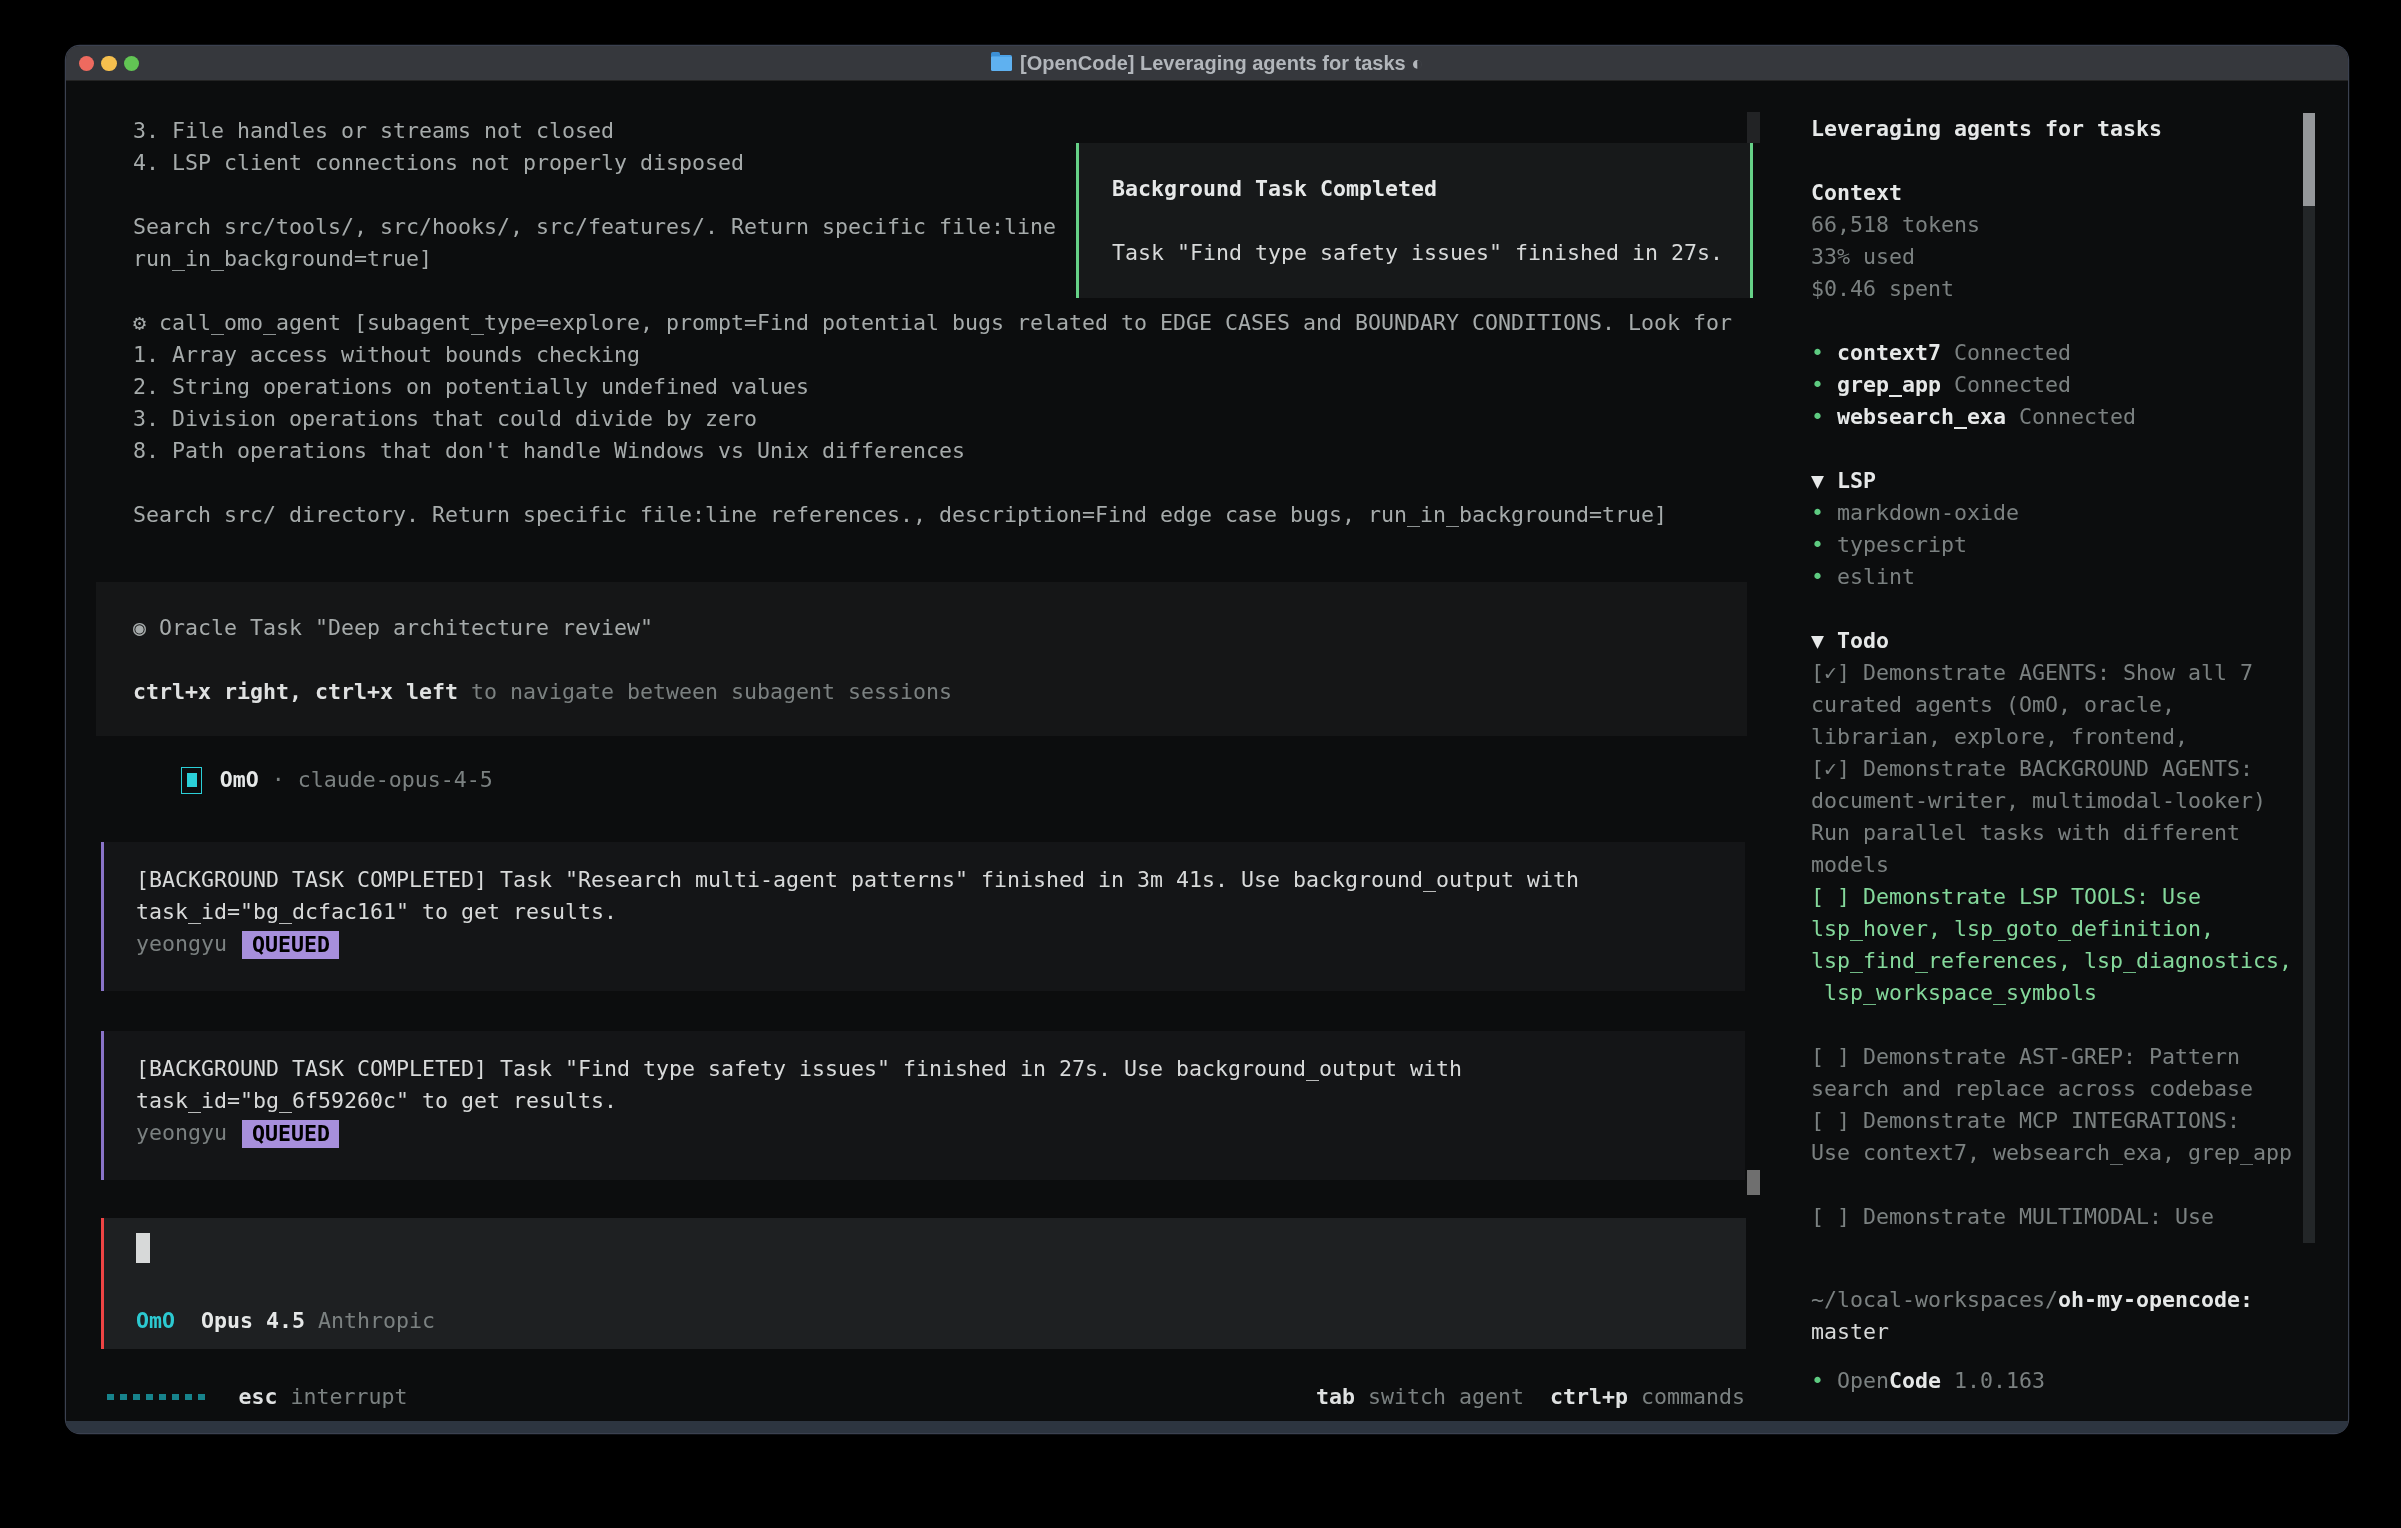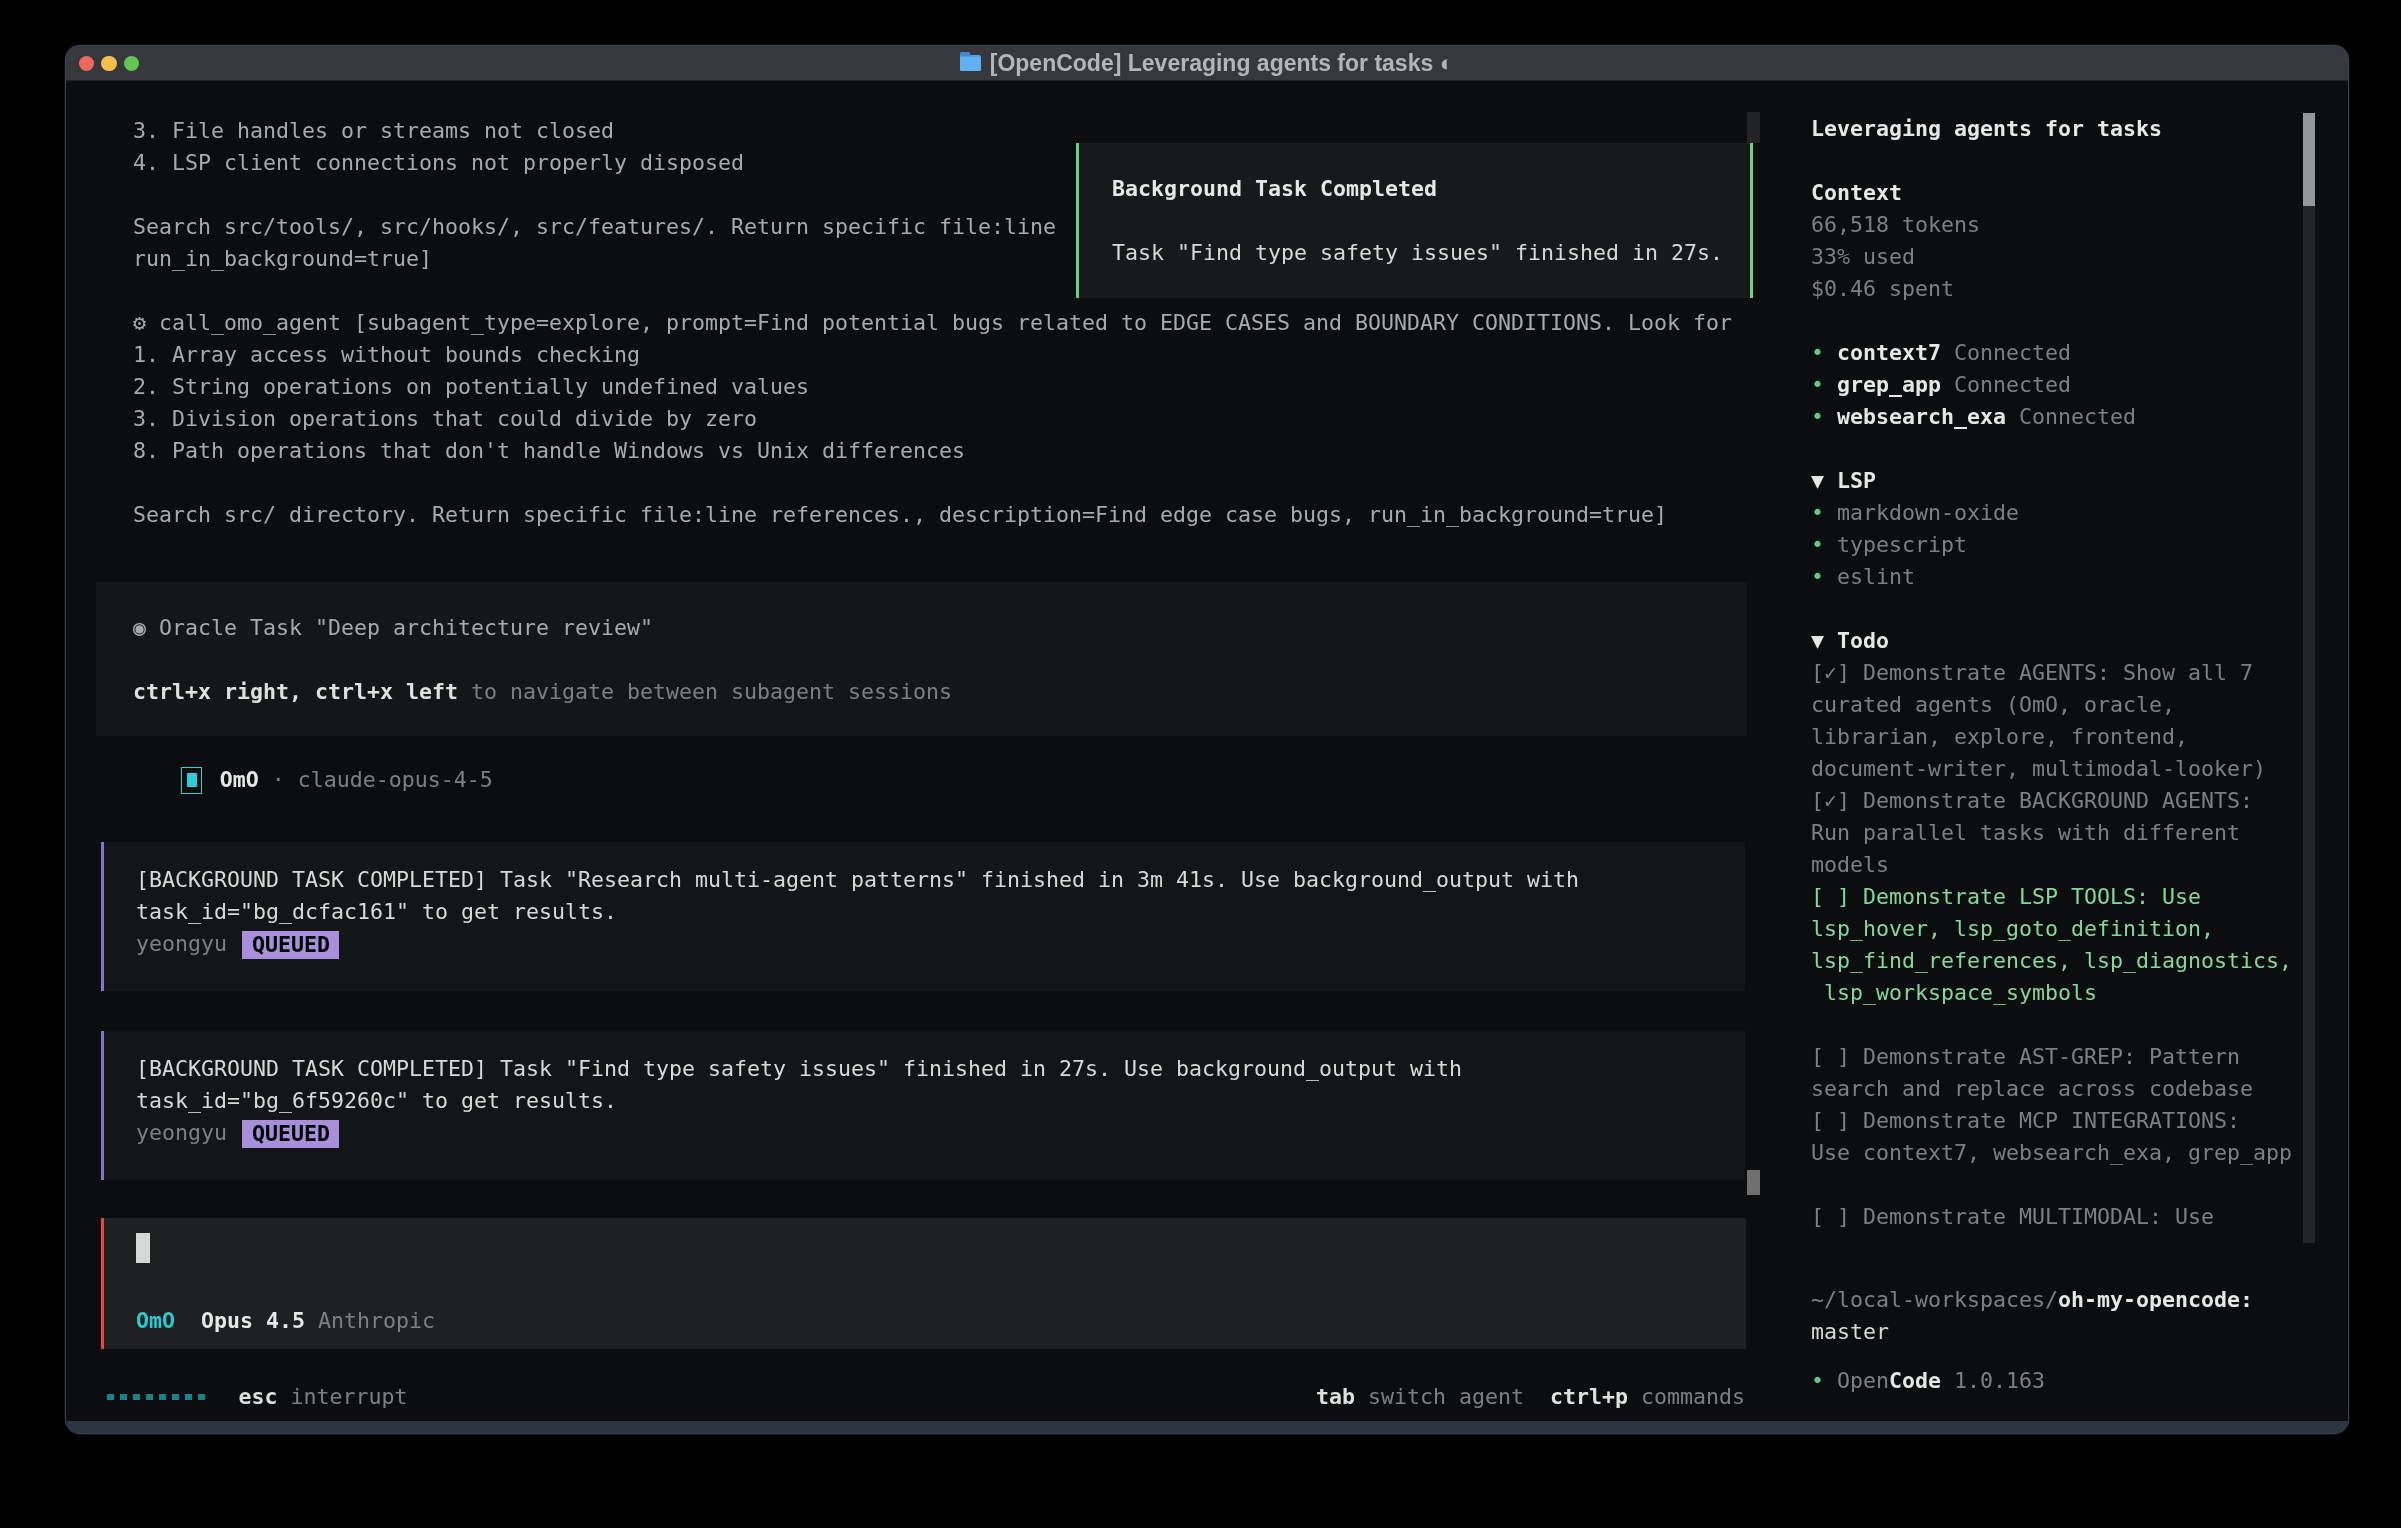--- a/index.html
+++ b/index.html
@@ -5,21 +5,21 @@
   html,body{margin:0;padding:0;background:#000;width:2401px;height:1528px;overflow:hidden;}
   .window{position:absolute;left:66px;top:46px;width:2282px;height:1387px;background:#0c0d0e;
     border-radius:14px;box-shadow:0 0 0 1.2px #3b4150;}
   
   .titlebar{position:absolute;top:0;left:0;right:0;height:34px;background:#36383d;
     border-radius:13px 13px 0 0;border-bottom:0.6px solid #232323;}
   .lights{position:absolute;left:13px;top:9.5px;display:flex;gap:7px;}
   .light{width:15.4px;height:15.4px;border-radius:50%;}
   .light.r{background:#ee6a5f}.light.y{background:#f5bf4e}.light.g{background:#62c554}
   .wtitle{position:absolute;left:0;right:0;top:0;height:34px;display:flex;align-items:center;justify-content:center;
-    gap:8.3px;font-family:"Liberation Sans",sans-serif;font-weight:bold;font-size:23px;color:#b2b6bb;}
+    gap:8.3px;font-family:"Liberation Sans",sans-serif;font-weight:bold;font-size:20px;color:#b2b6bb;}
   .folder{display:inline-block;width:21px;height:16px;background:#4da3e8;border-radius:1.8px;position:relative;}
   .folder::before{content:"";position:absolute;top:-3.5px;left:0;width:9.5px;height:4.7px;background:#3c8fd4;border-radius:1.8px 1.8px 0 0;}
   .folder::after{content:"";position:absolute;top:1.8px;left:0;right:0;bottom:0;background:#5fb1f0;border-radius:0 0 1.8px 1.8px;}
   
   .term{position:absolute;top:34px;left:0;right:0;bottom:11.8px;overflow:hidden;
     font-family:"DejaVu Sans Mono",monospace;font-size:21.6px;color:#a6abab;}
   .line{height:32px;line-height:32px;white-space:pre;}
   .s-w{color:#e6e8e8;font-weight:bold;}
   .s-wn{color:#d8dada;}
   .s-g{color:#a6abab;}
@@ -168,22 +168,22 @@
         <div class="line">&nbsp;</div>
         <div class="line"><span class="s-w">▼ LSP</span></div>
         <div class="line"><span class="s-dot">• </span><span class="s-d">markdown-oxide</span></div>
         <div class="line"><span class="s-dot">• </span><span class="s-d">typescript</span></div>
         <div class="line"><span class="s-dot">• </span><span class="s-d">eslint</span></div>
         <div class="line">&nbsp;</div>
         <div class="line"><span class="s-w">▼ Todo</span></div>
         <div class="line"><span class="s-d">[✓] Demonstrate AGENTS: Show all 7</span></div>
         <div class="line"><span class="s-d">curated agents (OmO, oracle,</span></div>
         <div class="line"><span class="s-d">librarian, explore, frontend,</span></div>
+        <div class="line"><span class="s-d">[✓] Demonstrate BACKGROUND AGENTS:</span></div>
         <div class="line"><span class="s-d">document-writer, multimodal-looker)</span></div>
-        <div class="line"><span class="s-d">[✓] Demonstrate BACKGROUND AGENTS:</span></div>
         <div class="line"><span class="s-d">Run parallel tasks with different</span></div>
         <div class="line"><span class="s-d">models</span></div>
         <div class="line"><span class="s-grn">[ ] Demonstrate LSP TOOLS: Use</span></div>
         <div class="line"><span class="s-grn">lsp_hover, lsp_goto_definition,</span></div>
         <div class="line"><span class="s-grn">lsp_find_references, lsp_diagnostics,</span></div>
         <div class="line"><span class="s-grn"> lsp_workspace_symbols</span></div>
         <div class="line">&nbsp;</div>
         <div class="line"><span class="s-d">[ ] Demonstrate AST-GREP: Pattern</span></div>
         <div class="line"><span class="s-d">search and replace across codebase</span></div>
         <div class="line"><span class="s-d">[ ] Demonstrate MCP INTEGRATIONS:</span></div>

